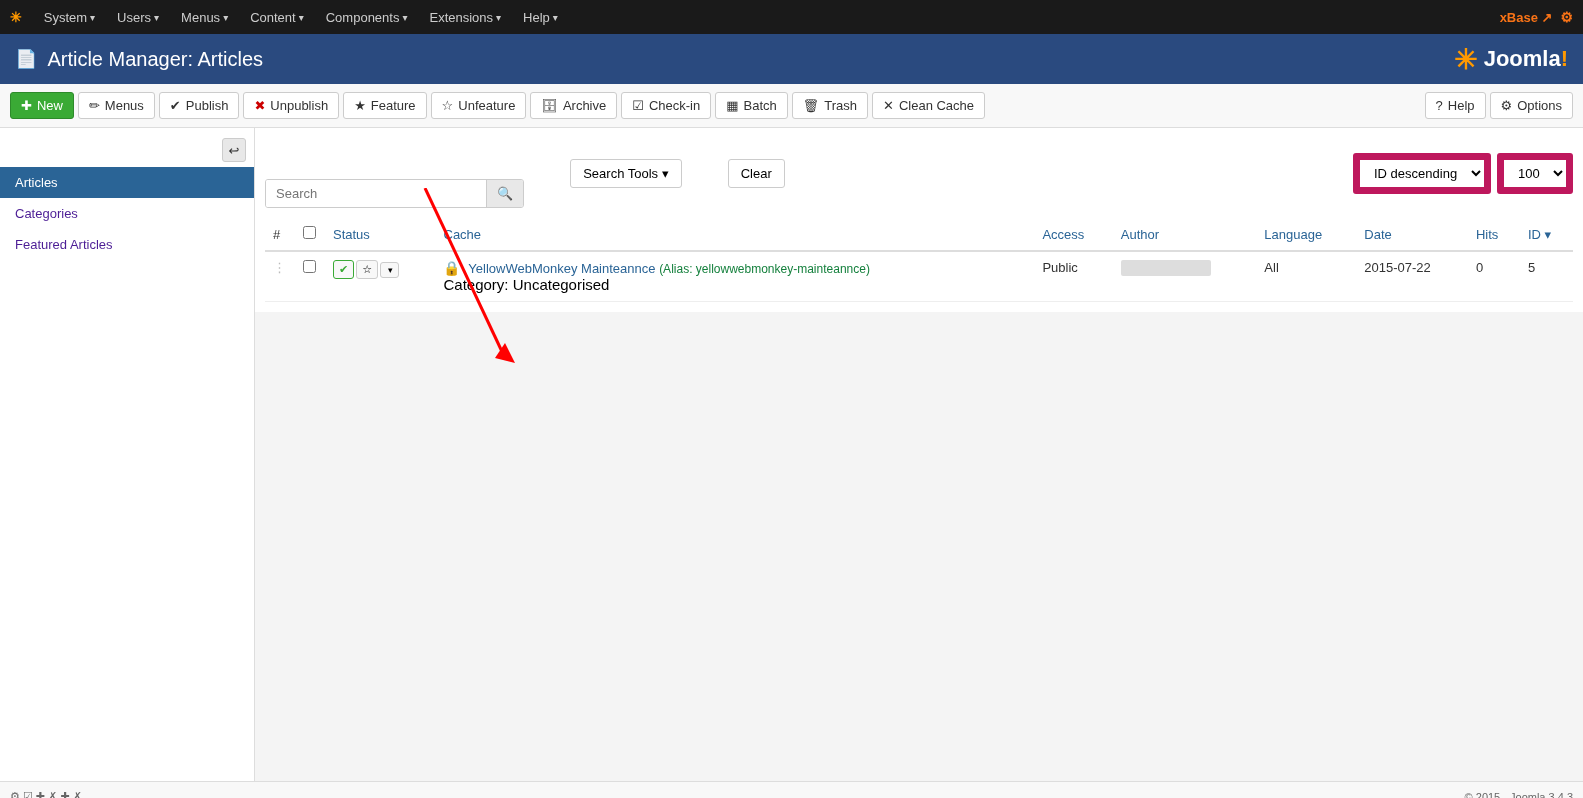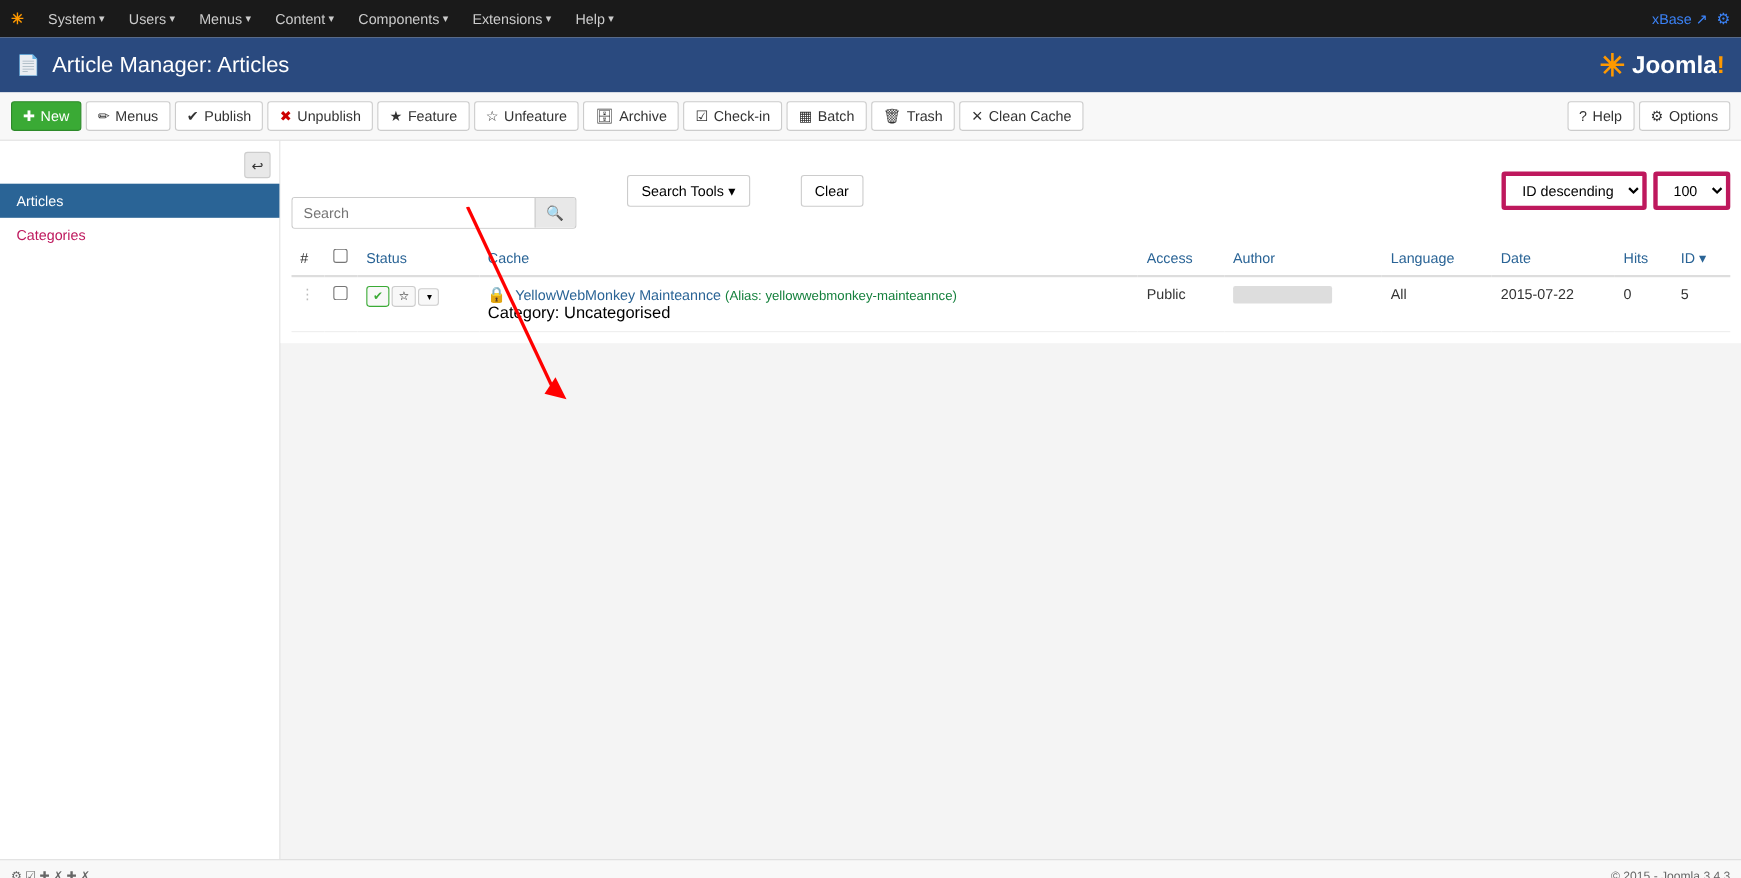--- a/index.html
+++ b/index.html
@@ -22,21 +22,21 @@
       color: #ccc;
       padding: 0 10px;
       height: 34px;
       display: flex;
       align-items: center;
       cursor: pointer;
       font-size: 13px;
       white-space: nowrap;
     }
     .nav-menu-item .arrow { font-size: 10px; margin-left: 3px; }
-    .top-nav-right-item { color: #3b82f6; font-size: 13px; cursor: pointer; }
+    .top-nav-right-item { color: #f97316; font-size: 13px; cursor: pointer; font-weight: bold; }
     .gear-icon { font-size: 14px; }
 
     
     .header-bar {
       background: #2a4a7f;
       color: #fff;
       display: flex;
       align-items: center;
       padding: 0 15px;
       height: 50px;
@@ -102,21 +102,21 @@
       display: flex;
       align-items: center;
       justify-content: center;
       cursor: pointer;
       font-size: 13px;
     }
     .sidebar-nav-item {
       padding: 8px 15px;
       cursor: pointer;
       font-size: 13px;
-      color: #be185d;
+      color: #4c1d95;
     }
     .sidebar-nav-item.active {
       background: #2a6496;
       color: #fff;
     }
 
     
     .content-area {
       flex: 1;
       padding: 10px;
@@ -162,26 +162,25 @@
       cursor: pointer;
       font-size: 13px;
       display: flex;
       align-items: center;
       gap: 4px;
       margin-left: 40px;
     }
     .sort-right { margin-left: auto; display: flex; align-items: center; gap: 6px; }
     .sort-select {
       padding: 5px 10px;
-      border: 4px solid #be185d;
-      border-radius: 3px;
-      font-size: 13px;
-      background: #fff;
-      cursor: pointer;
-      text-align: right;
+      border: 7px solid #be185d;
+      border-radius: 3px;
+      font-size: 13px;
+      background: #fff;
+      cursor: pointer;
     }
 
     
     .articles-table {
       width: 100%;
       border-collapse: collapse;
     }
     .articles-table th {
       color: #2a6496;
       text-align: left;
@@ -367,20 +366,23 @@
 
   <div class="sidebar">
     <div class="sidebar-toggle">
       <div class="sidebar-toggle-btn">↩</div>
     </div>
     <div class="sidebar-nav-item active">
       <span>Articles</span>
     </div>
     <div class="sidebar-nav-item">
       <span>Categories</span>
+    </div>
+    <div class="sidebar-nav-item">
+      <span>Featured Articles</span>
     </div>
   </div>
 
   <div class="content-area-wrapper">
     <div class="content-area">
 
       <div class="search-bar">
         <div class="search-input-wrap">
           <input class="search-input" type="text" placeholder="Search" style="">
           <button class="search-btn">🔍</button>

